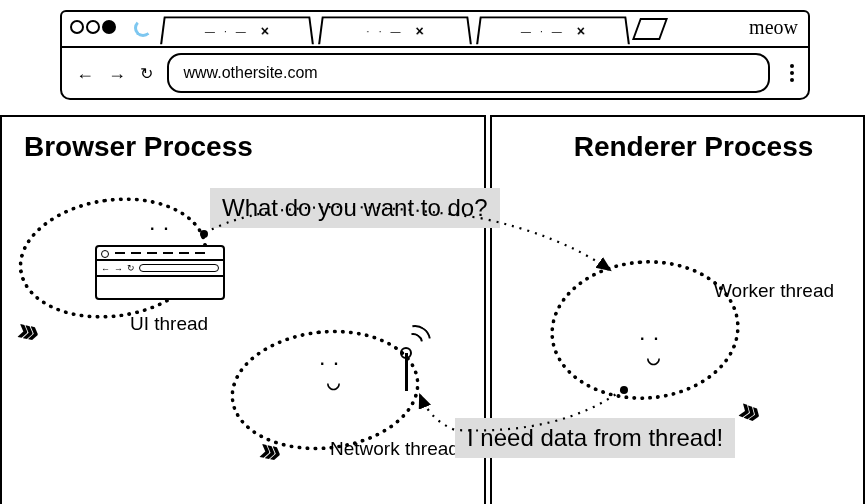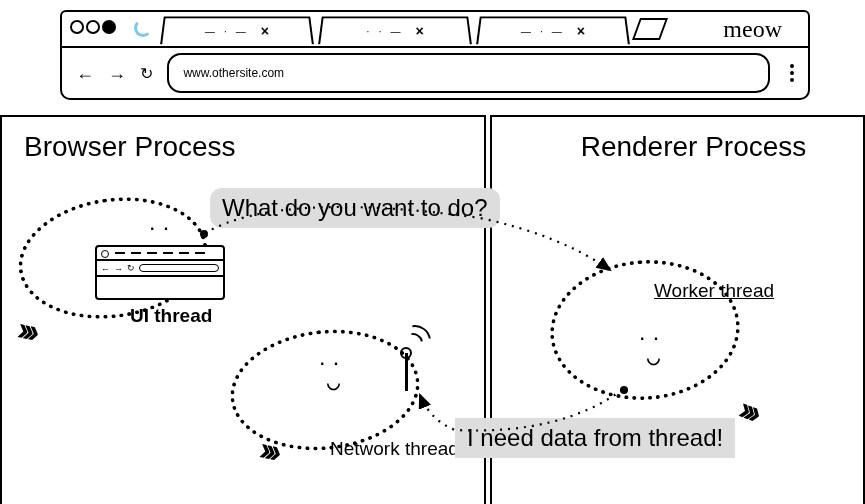--- a/index.html
+++ b/index.html
@@ -55,61 +55,61 @@
   }
   .tab .x { font-weight: bold; font-size: 14px; letter-spacing:0; }
   .tab1 { left: 100px; }
   .tab2 { left: 258px; }
   .tab3 { left: 416px; }
   .newtab {
     position:absolute; left: 574px; top:6px; width:28px; height:22px;
     border:2.5px solid #000; transform: skewX(-20deg);
   }
   .meow {
-    position:absolute; right:26px; top:4px;
-    font-family: "Comic Sans MS", cursive; font-size:24px;
+    position:absolute; right:10px; top:4px;
+    font-family: "Comic Sans MS", cursive; font-size:20px;
   }
   .toolbar {
     position: relative; height: 50px;
     display:flex; align-items:center; gap:14px; padding:0 14px;
   }
   .navbtn { font-size:18px; font-weight:bold; }
   .reload { font-size:16px; }
   .urlbar {
     flex:1; height:40px; border:2.5px solid #000; border-radius:14px;
-    display:flex; align-items:center; padding:8px 14px; font-size:12px;
+    display:flex; align-items:center; padding:8px 14px; font-size:16px;
   }
   .menu-dots { display:flex; flex-direction:column; gap:3px; margin-left:6px;}
   .menu-dots i { width:4px;height:4px;background:#000;border-radius:50%; }
 
   
   .col {
     position:absolute; top:115px; bottom:0;
     border:2.5px solid #000; border-bottom:none;
   }
   .col.left  { left:0;  width:486px; }
   .col.right { left:490px; right:0;text-align:center; }
   .col h2 {
-    margin:14px 8px 0 22px; font-size:28px; font-weight:400;
+    margin:14px 8px 0 22px; font-size:28px; font-weight:700;
   }
   .col.right h2 { margin-left:40px; }
 
   
   .bubble {
     position:absolute; background:#ddd; font-size:24px;
     padding:6px 12px; white-space:nowrap;
   }
-  .bubble.q { left:210px; top:188px;border-radius:12px; }
+  .bubble.q { left:210px; top:188px; }
   .bubble.a { left:455px; top:418px; }
 
   
   .tlabel { position:absolute; font-size:19px; }
-  .tlabel.ui  { left:130px; top:305px;font-weight:bold; }
+  .tlabel.ui  { left:130px; top:313px; }
   .tlabel.net { left:330px; top:438px;text-align:right; }
-  .tlabel.wrk { left:654px; top:280px;text-decoration:underline; }
+  .tlabel.wrk { left:714px; top:280px; }
 
   
   .blob {
     position:absolute; border:4px dotted #000; border-radius:50%;
   }
   .blob.ui  { left:18px;  top:198px; width:190px; height:120px; transform:rotate(-8deg); }
   .blob.net { left:230px; top:330px; width:190px; height:120px; transform:rotate(-6deg); }
   .blob.wrk { left:550px; top:260px; width:190px; height:140px; transform:rotate(-4deg); }
 
   .face { position:absolute; font-size:16px; letter-spacing:2px; font-weight:bold;}

